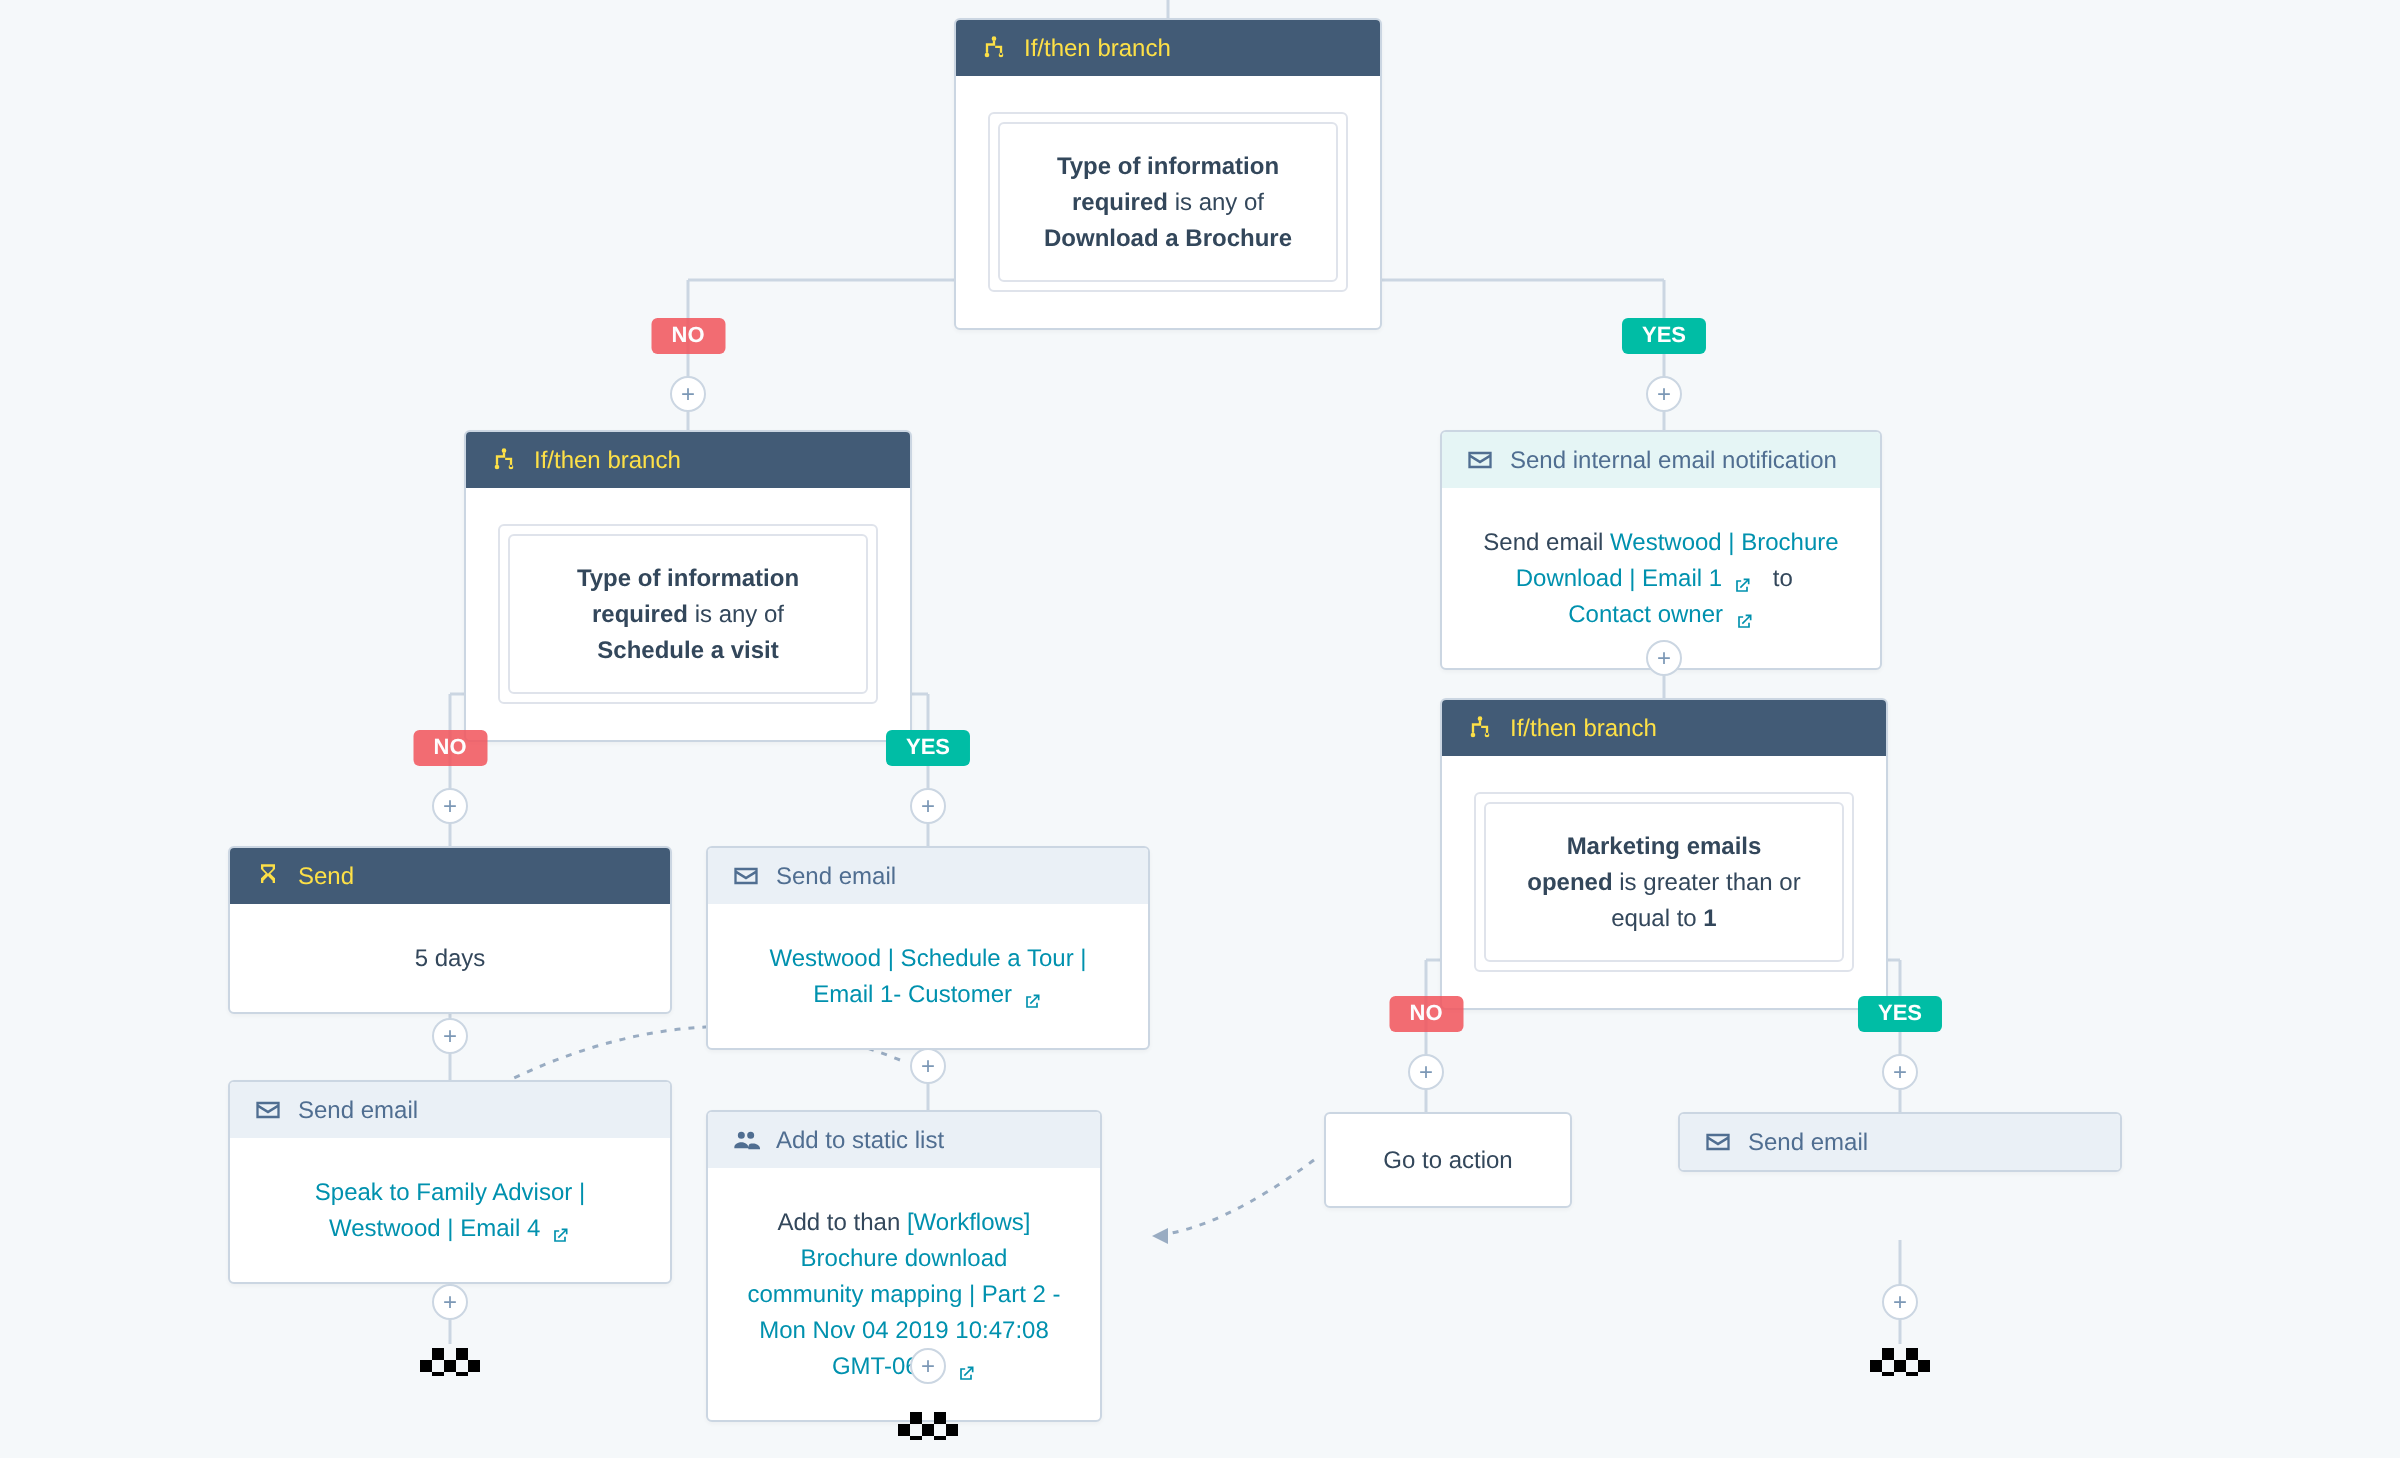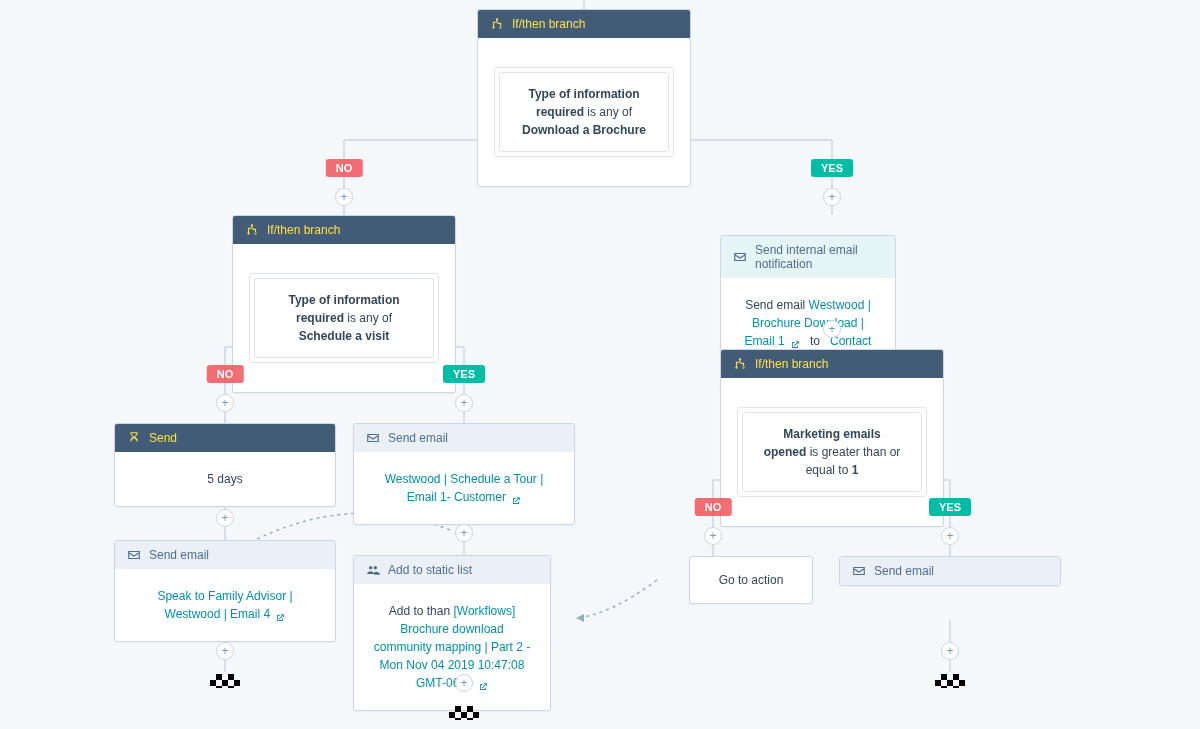--- a/index.html
+++ b/index.html
@@ -47,21 +47,21 @@
   .node-body {
     padding: 18px 16px;
     text-align: center;
     color: #33475b;
     line-height: 1.5;
   }
   .condition-box {
     border: 1px solid #dfe3eb;
     border-radius: 3px;
     padding: 4px;
-    margin: 11px auto;
+    margin: 0 auto;
   }
   .condition-inner {
     border: 1px solid #dfe3eb;
     border-radius: 3px;
     padding: 12px 18px;
   }
   .cond-bold { font-weight: 600; }
   .cond-light { font-weight: 400; }
   .badge {
     position: absolute;
@@ -289,21 +289,21 @@
     <span>Add to than</span>
     <span class="link">[Workflows] Brochure download community mapping | Part 2 - Mon Nov 04 2019 10:47:08 GMT-0600</span>
     <span class="ext-icon"><svg viewBox="0 0 24 24">
             <path d="M14 3h7v7h-2V6.4l-8.3 8.3-1.4-1.4L17.6 5H14V3zM5 5h6v2H7v10h10v-4h2v6H5V5z"></path>
           </svg></span>
   </div>
 </div>
 <div class="plus" style="left:464px; top:674px;">+</div>
 <div class="checker" style="left:464px; top:706px;"></div>
 
-<div class="node" style="left:720px; top:215px; width:176px;margin-top:20px;">
+<div class="node" style="left:720px; top:215px; width:221px;">
   <div class="node-header teal-light">
     <span class="icon">
       <svg viewBox="0 0 24 24">
             <path d="M2 5h20v14H2V5zm2 2v.5l8 5 8-5V7H4zm0 3v7h16v-7l-8 5-8-5z"></path>
           </svg>
     </span>
     <span>Send internal email notification</span>
   </div>
   <div class="node-body">
     <span>Send email</span>
@@ -340,21 +340,21 @@
       </div>
     </div>
   </div>
 </div>
 
 <div class="badge no" style="left:713px; top:498px;">NO</div>
 <div class="badge yes" style="left:950px; top:498px;">YES</div>
 <div class="plus" style="left:713px; top:527px;">+</div>
 <div class="plus" style="left:950px; top:527px;">+</div>
 
-<div class="node" style="left:689px; top:556px; width:124px;">
+<div class="node" style="left:662px; top:556px; width:124px;">
   <div class="node-body" style="padding:14px 10px;">
     <span>Go to action</span>
   </div>
 </div>
 
 <div class="node" style="left:839px; top:556px; width:222px;">
   <div class="node-header light">
     <span class="icon">
       <svg viewBox="0 0 24 24">
             <path d="M2 5h20v14H2V5zm2 2v.5l8 5 8-5V7H4zm0 3v7h16v-7l-8 5-8-5z"></path>

